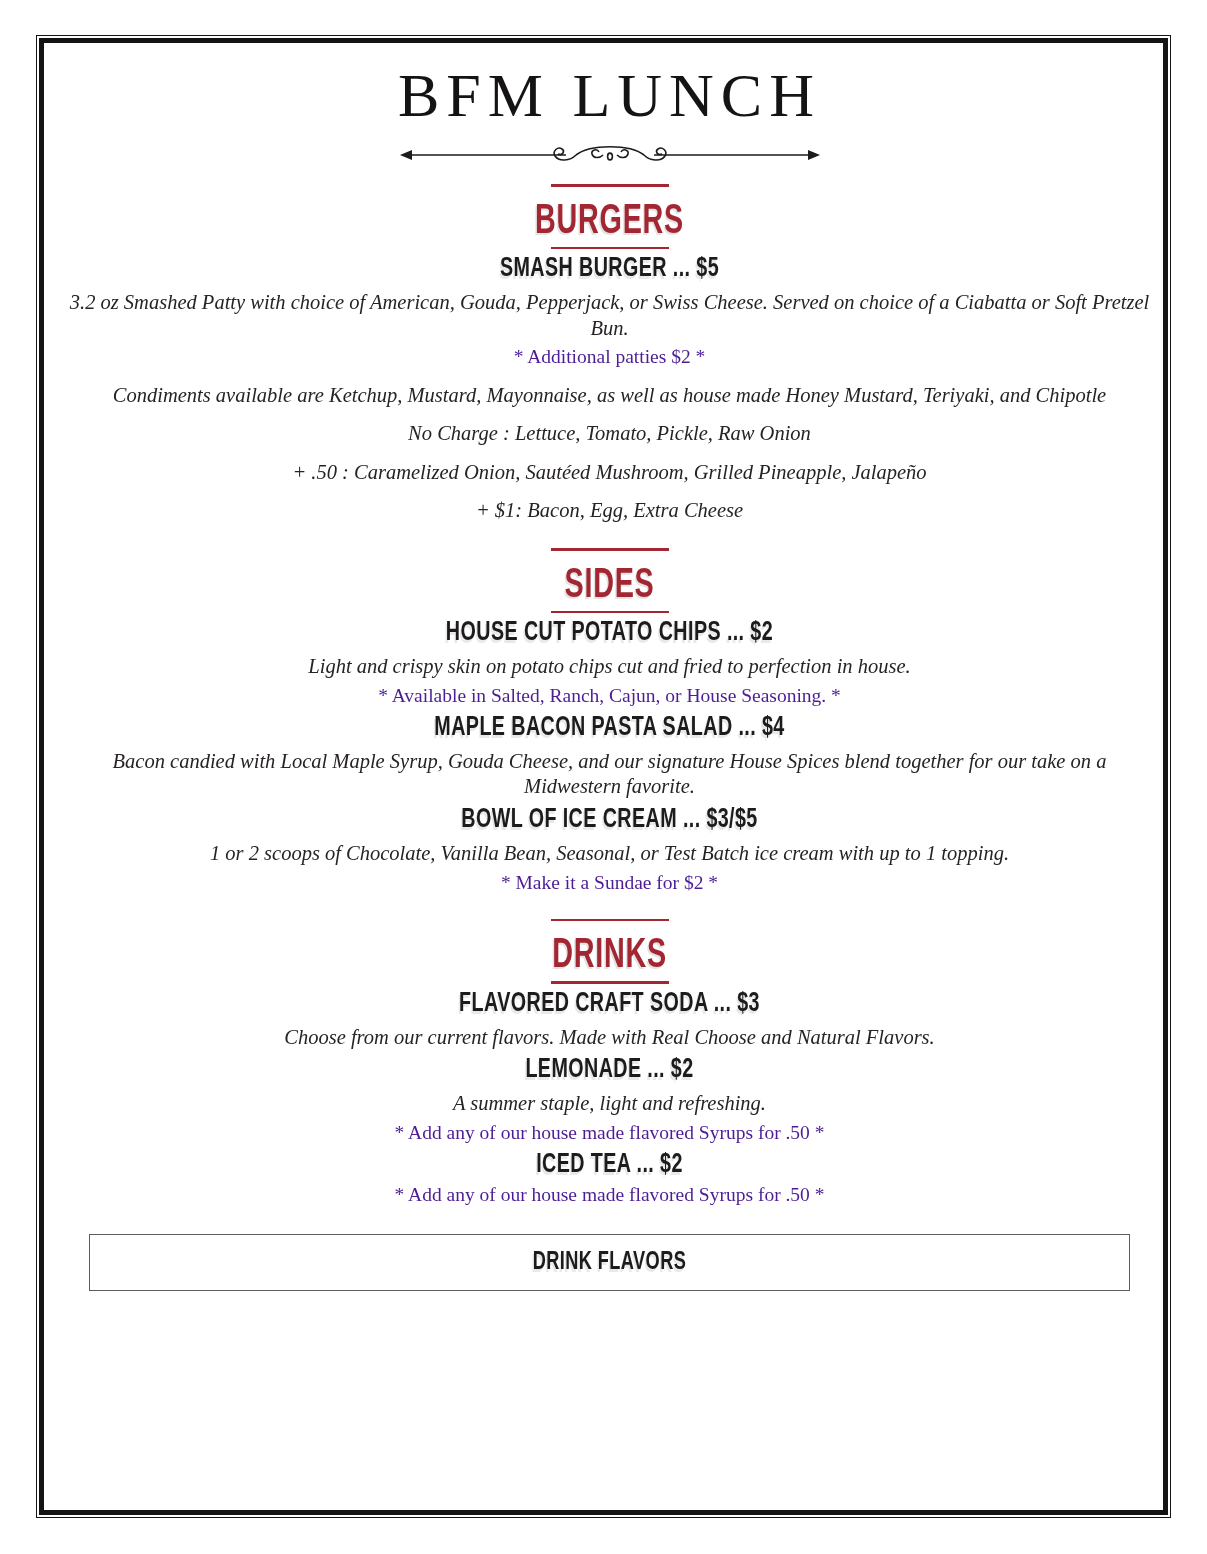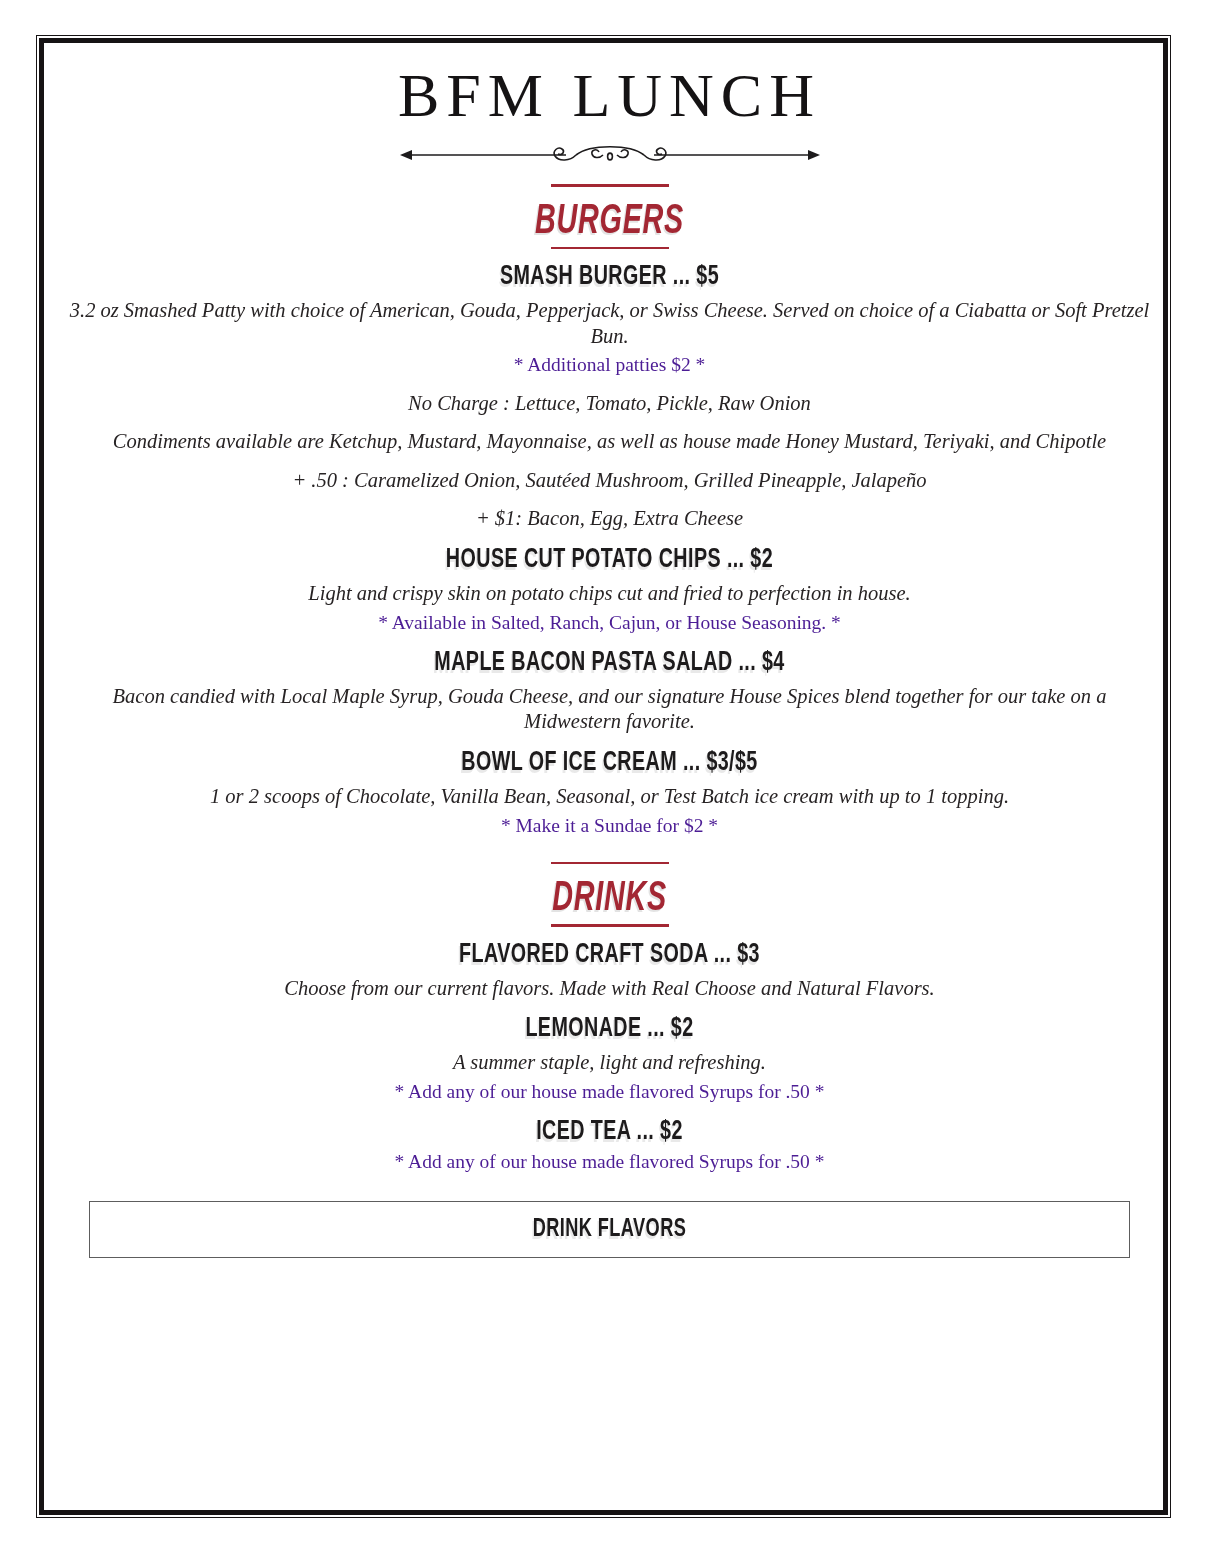--- a/index.html
+++ b/index.html
@@ -31,34 +31,34 @@
   .menu-title{
     margin:12px 0 0 0;
     font-family:"Liberation Serif", serif;
     font-weight:400;
     font-size:62px;line-height:1;
     letter-spacing:7px;
     color:#151314;
   }
   .divider{display:block;margin:14px auto 0 auto;width:424px;height:28px;}
   
-  .sec-head{margin-top:16px;font-style:italic;}
+  .sec-head{margin-top:16px;}
   .sec-rule{width:118px;height:2.5px;background:#a32733;margin:0 auto;}
   .sec-title{
     margin:10px 0 8px 0;
     font-family:"Liberation Sans", sans-serif;
     font-weight:700;
     font-size:40px;line-height:1.05;
     letter-spacing:1px;
     color:#a32733;
     transform:scale(0.72,1.08);
     transform-origin:center;
     text-shadow:-2px 2px 0 rgba(40,35,35,0.13);
   }
-  .item{margin-top:12px;}
+  .item{margin-top:4px;}
   .item-title{
     margin:0;
     font-family:"Liberation Sans", sans-serif;
     font-weight:700;
     font-size:26px;line-height:1.15;
     letter-spacing:0.5px;
     color:#1d1b1c;
     transform:scale(0.76,1.05);
     transform-origin:center;
     text-shadow:-2px 2px 0 rgba(40,35,35,0.10);
@@ -119,25 +119,30 @@
       <div class="sec-rule"></div>
       <h2 class="sec-title">BURGERS</h2>
       <div class="sec-rule"></div>
     </div>
     <div class="item">
       <h3 class="item-title">SMASH BURGER ... $5</h3>
       <p class="desc">3.2 oz Smashed Patty with choice of American, Gouda, Pepperjack, or Swiss Cheese. Served on choice of a Ciabatta or Soft Pretzel Bun.</p>
       <p class="note">* Additional patties $2 *</p>
     </div>
 
+    <p class="desc top-line">Condiments available are Ketchup, Mustard, Mayonnaise, as well as house made Honey Mustard, Teriyaki, and Chipotle</p>
     <p class="desc top-line">No Charge :  Lettuce, Tomato, Pickle, Raw Onion</p>
-    <p class="desc top-line">Condiments available are Ketchup, Mustard, Mayonnaise, as well as house made Honey Mustard, Teriyaki, and Chipotle</p>
     <p class="desc top-line">+ .50 : Caramelized Onion, Sautéed Mushroom, Grilled Pineapple, Jalapeño</p>
     <p class="desc top-line">+ $1: Bacon, Egg, Extra Cheese</p>
 
+    <div class="sec-head sp-lg">
+      <div class="sec-rule"></div>
+      <h2 class="sec-title">SIDES</h2>
+      <div class="sec-rule"></div>
+    </div>
     <div class="item">
       <h3 class="item-title">HOUSE CUT POTATO CHIPS ... $2</h3>
       <p class="desc">Light and crispy skin on potato chips cut and fried to perfection in house.</p>
       <p class="note">* Available in Salted, Ranch, Cajun, or House Seasoning. *</p>
     </div>
     <div class="item">
       <h3 class="item-title">MAPLE BACON PASTA SALAD ... $4</h3>
       <p class="desc">Bacon candied with Local Maple Syrup, Gouda Cheese, and our signature House Spices blend together for our take on a Midwestern favorite.</p>
     </div>
     <div class="item">

